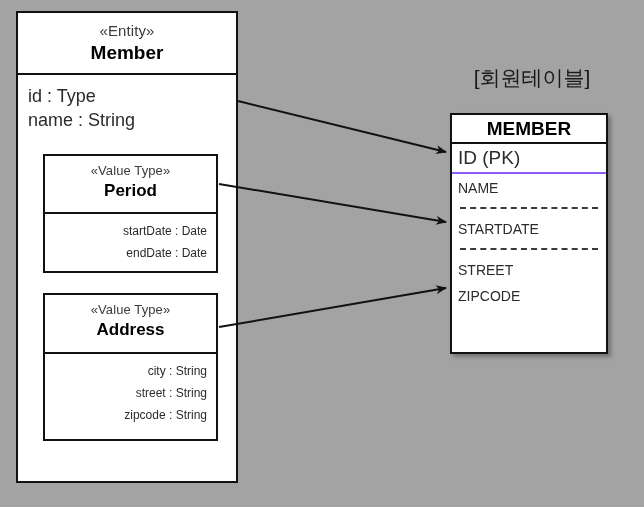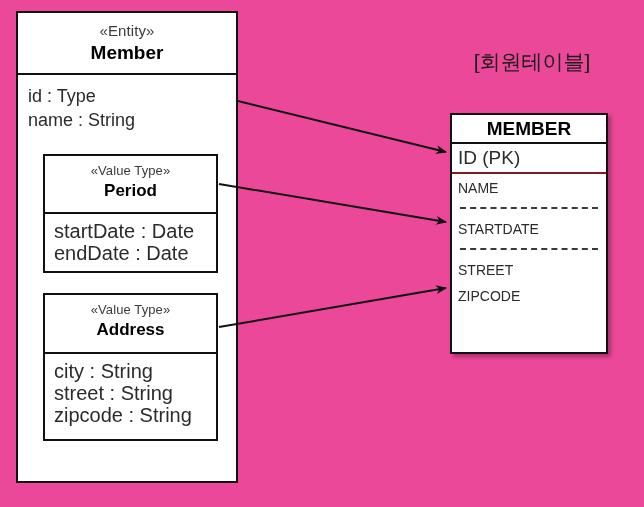--- a/index.html
+++ b/index.html
@@ -8,21 +8,21 @@
     background: #ffffff;
   }
   body {
     font-family: "Liberation Sans", "DejaVu Sans", sans-serif;
     color: #1a1a1a;
   }
   #canvas {
     position: relative;
     width: 644px;
     height: 507px;
-    background: #ec4899;
+    background: #a3a3a3;
     overflow: hidden;
   }
 
   
   .uml-box {
     position: absolute;
     box-sizing: border-box;
     background: #ffffff;
     border: 2px solid #111111;
   }
@@ -78,28 +78,28 @@
   #period-box > .uml-header { height: 58px; }
   #address-box {
     left: 43px;
     top: 293px;
     width: 175px;
     height: 148px;
   }
   #address-box > .uml-header { height: 59px; }
   .nested .stereotype { font-size: 13px; line-height: 18px; }
   .nested .classname  { font-size: 17px; line-height: 22px; }
-  .nested .attr       { font-size: 20px; line-height: 22px; }
+  .nested .attr       { font-size: 12px; line-height: 22px; text-align: right; }
   .nested .uml-body   { padding: 6px 9px 6px 9px; }
 
   
   #table-caption {
     position: absolute;
     left: 452px;
-    top: 48px;
+    top: 64px;
     width: 160px;
     text-align: center;
     font-size: 21px;
     line-height: 28px;
     color: #1a1a1a;
   }
   #db-table {
     position: absolute;
     left: 450px;
     top: 113px;
@@ -116,21 +116,21 @@
     border-bottom: 2px solid #111111;
     text-align: center;
     font-size: 19px;
     line-height: 27px;
     font-weight: bold;
     color: #000000;
   }
   .tbl-pk {
     box-sizing: border-box;
     height: 30px;
-    border-bottom: 2px solid #7f1d1d;
+    border-bottom: 2px solid #8b5cf6;
     padding-left: 6px;
     font-size: 19px;
     line-height: 28px;
     color: #2b2b2b;
   }
   .tbl-group {
     box-sizing: border-box;
     padding: 1px 6px 0 6px;
   }
   .tbl-col {

